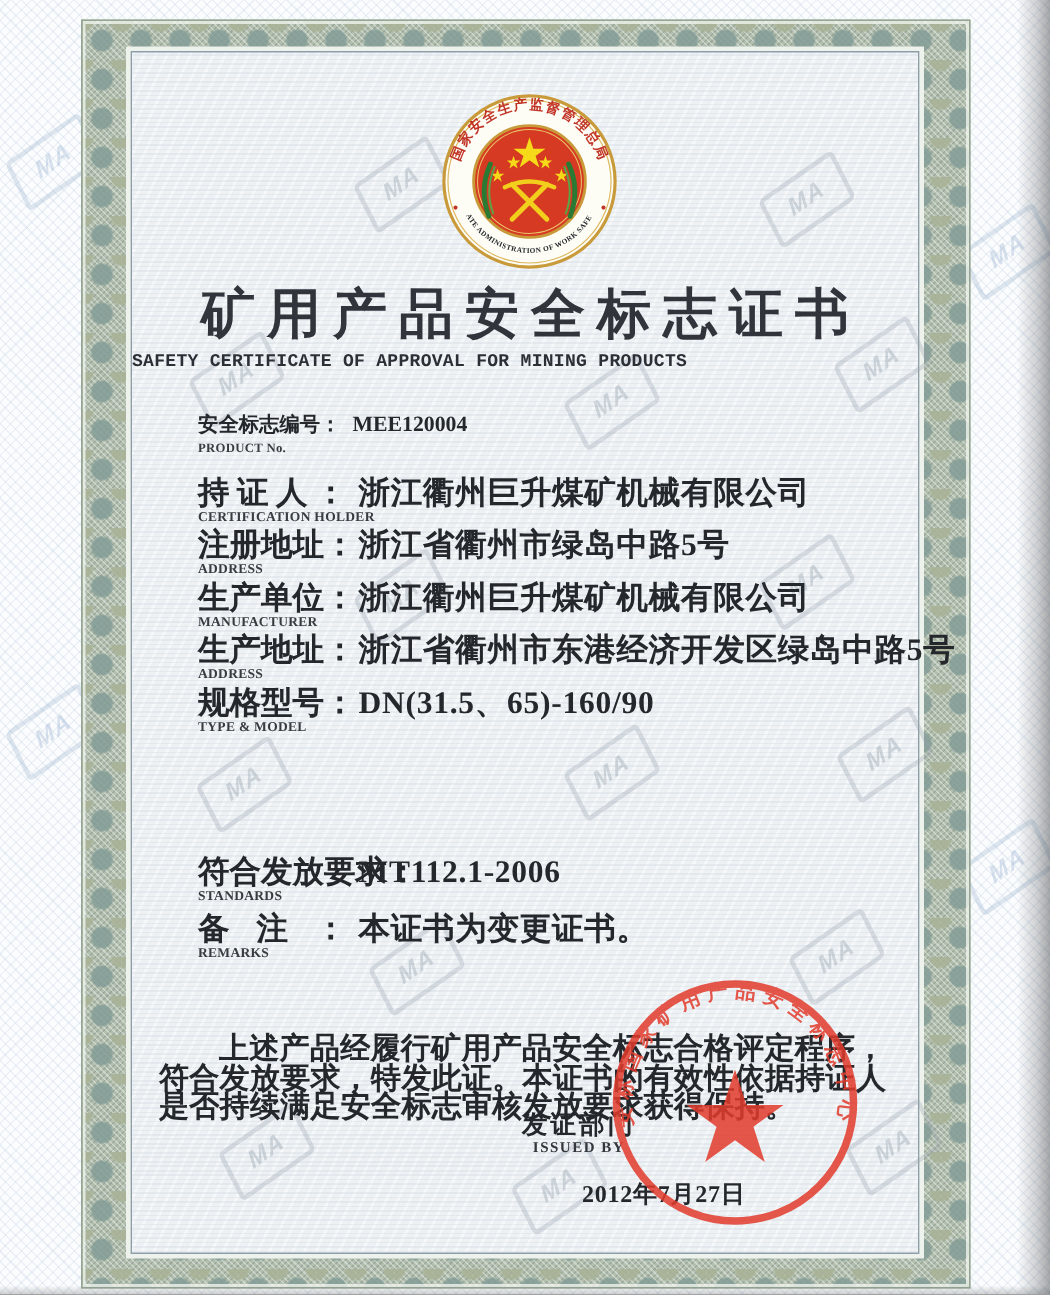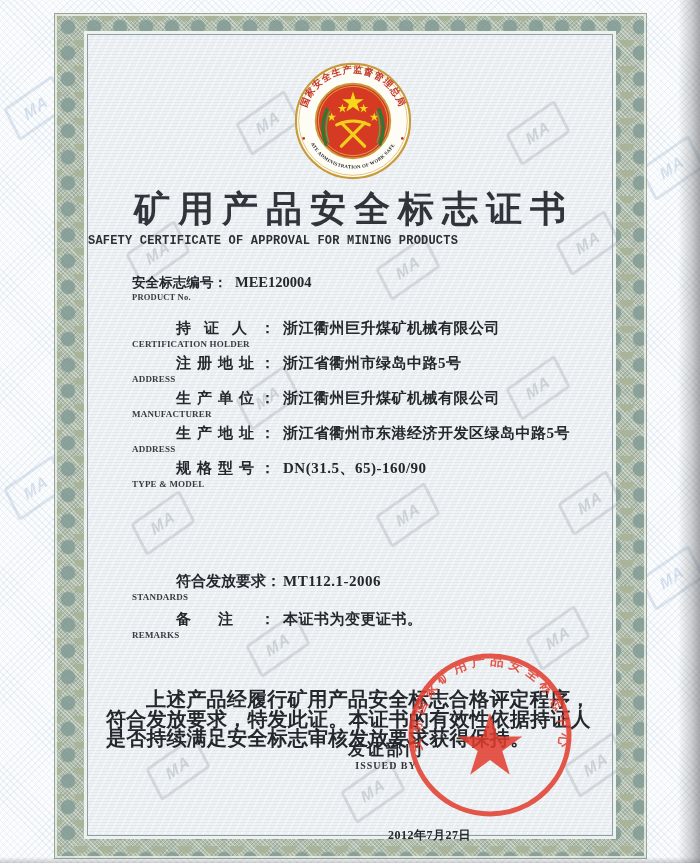--- a/index.html
+++ b/index.html
@@ -57,31 +57,31 @@
   .hlabel{display:inline-block;width:95px;text-align:justify;text-align-last:justify;
     font-weight:700;margin-right:8px;}
   .hdr-block.right .hlabel{width:90px;}
   .hvalue{font-size:14.5px;font-weight:600;font-family:"Liberation Serif","DejaVu Serif",serif;}
   .hsub{font-size:8.5px;line-height:10px;letter-spacing:.2px;color:#383c41;font-weight:600;}
   .rows{position:absolute;left:44px;right:12px;}
   .g1{top:283px;}
   .g2{top:536px;}
   .row{margin-bottom:4px;}
   .g2 .row{margin-bottom:7px;}
-  .row-main{font-size:15px;line-height:21px;white-space:nowrap;margin-left:44px;}
+  .row-main{font-size:21px;line-height:21px;white-space:nowrap;}
   .flabel{display:inline-block;width:99px;text-align:justify;text-align-last:justify;
     font-weight:700;margin-right:8px;vertical-align:bottom;}
   .fvalue{font-weight:600;letter-spacing:.5px;}
   .row-sub{font-size:9px;line-height:10px;letter-spacing:.2px;color:#383c41;font-weight:600;}
   .declaration{position:absolute;left:18px;top:655px;width:492px;
     font-size:20px;line-height:19.5px;text-indent:2em;font-weight:600;letter-spacing:.2px;}
   .issued{position:absolute;left:238px;top:705px;width:120px;text-align:center;}
   .issued-label{font-size:17px;font-weight:700;letter-spacing:2px;line-height:20px;text-align:center;}
   .issued-sub{font-size:10px;letter-spacing:1px;font-weight:600;color:#33373c;}
-  .issue-date{position:absolute;left:300px;top:751px;font-size:12px;font-weight:700;letter-spacing:.5px;margin-top:41px;}
+  .issue-date{position:absolute;left:300px;top:751px;font-size:16px;font-weight:700;letter-spacing:.5px;}
   .seal{position:absolute;left:316px;top:614px;opacity:.85;}
 </style>
 </head>
 <body>
 
 <div class="page">
 
   <div class="wm outer" style="left:6px;top:90px;">
       <span>MA</span>
     </div>

